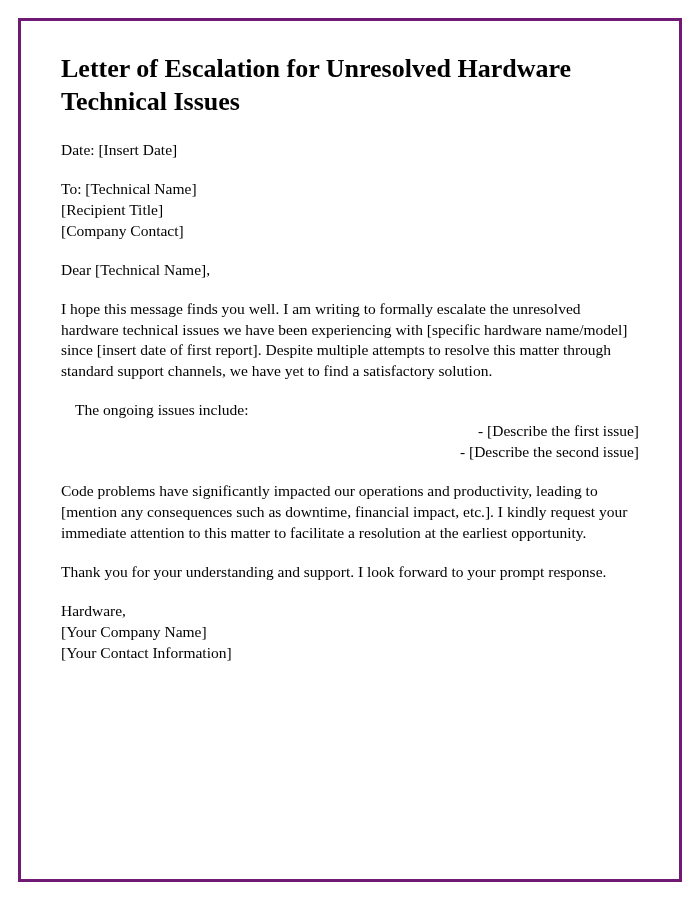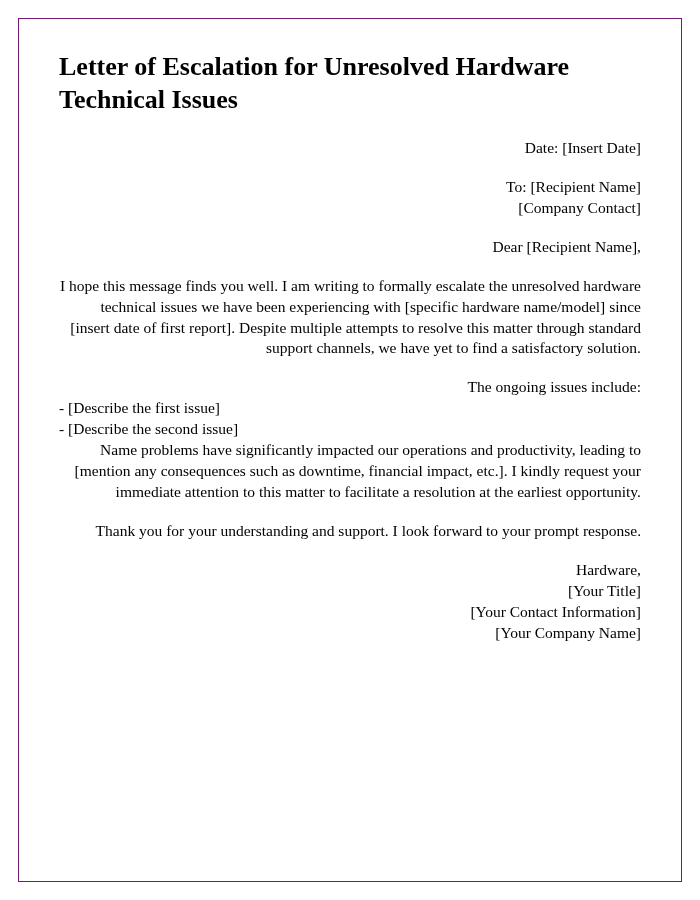--- a/index.html
+++ b/index.html
@@ -8,74 +8,76 @@
       box-sizing: border-box;
     }
     body {
       font-family: "Times New Roman", Times, serif;
       background: #fff;
       width: 700px;
       height: 900px;
       padding: 18px;
     }
     .page {
-      border: 1px solid #701a75;
+      border: 3px solid #701a75;
       width: 100%;
       height: 100%;
       padding: 32px 40px;
     }
     h1 {
       font-size: 26px;
       font-weight: bold;
       line-height: 1.25;
       margin-bottom: 22px;
     }
     .block {
       font-size: 15.5px;
       line-height: 1.35;
       margin-bottom: 18px;
-      text-align: right;
     }
     .issues-intro {
       margin-bottom: 0;
+      margin-left: 14px;
     }
     .issues-list {
       font-size: 15.5px;
       line-height: 1.35;
+      margin-bottom: 18px;
+      text-align: right;
     }
     .tight {
       line-height: 1.35;
     }
   </style>
 </head>
 <body>
 
 <div class="page">
   <h1>Letter of Escalation for Unresolved Hardware Technical Issues</h1>
 
   <div class="block">Date: [Insert Date]</div>
 
   <div class="block tight">
-    <div>To: [Recipient Name]</div>
+    <div>To: [Technical Name]</div>
+    <div>[Recipient Title]</div>
     <div>[Company Contact]</div>
   </div>
 
-  <div class="block">Dear [Recipient Name],</div>
+  <div class="block">Dear [Technical Name],</div>
 
   <div class="block">I hope this message finds you well. I am writing to formally escalate the unresolved hardware technical issues we have been experiencing with [specific hardware name/model] since [insert date of first report]. Despite multiple attempts to resolve this matter through standard support channels, we have yet to find a satisfactory solution.</div>
 
   <div class="block issues-intro">The ongoing issues include:</div>
   <div class="issues-list">
     <div>- [Describe the first issue]</div>
     <div>- [Describe the second issue]</div>
   </div>
 
-  <div class="block">Name problems have significantly impacted our operations and productivity, leading to [mention any consequences such as downtime, financial impact, etc.]. I kindly request your immediate attention to this matter to facilitate a resolution at the earliest opportunity.</div>
+  <div class="block">Code problems have significantly impacted our operations and productivity, leading to [mention any consequences such as downtime, financial impact, etc.]. I kindly request your immediate attention to this matter to facilitate a resolution at the earliest opportunity.</div>
 
   <div class="block">Thank you for your understanding and support. I look forward to your prompt response.</div>
 
   <div class="block tight">
     <div>Hardware,</div>
-    <div>[Your Title]</div>
+    <div>[Your Company Name]</div>
     <div>[Your Contact Information]</div>
-    <div>[Your Company Name]</div>
   </div>
 </div>
 
 </body></html>

